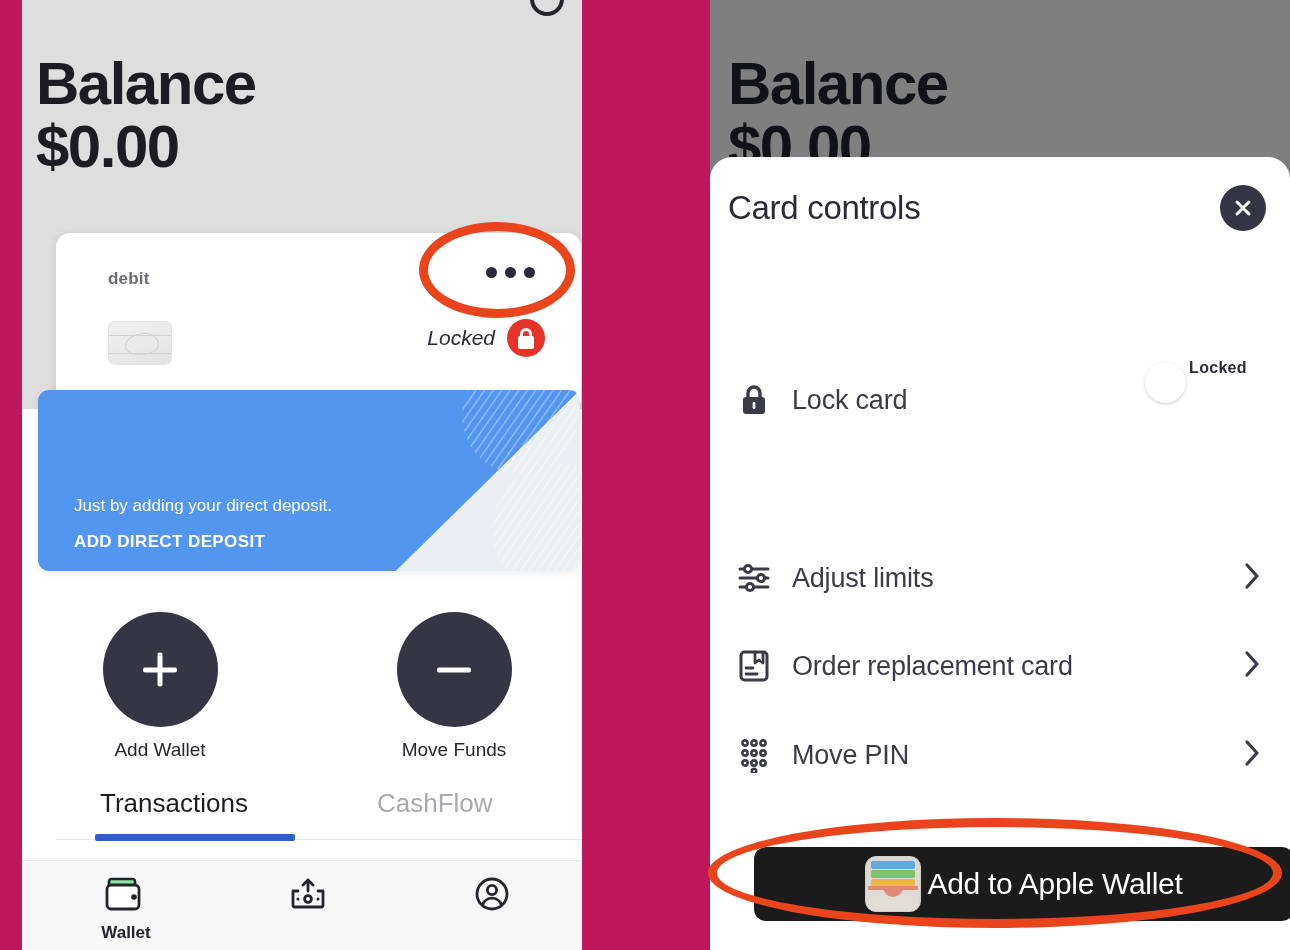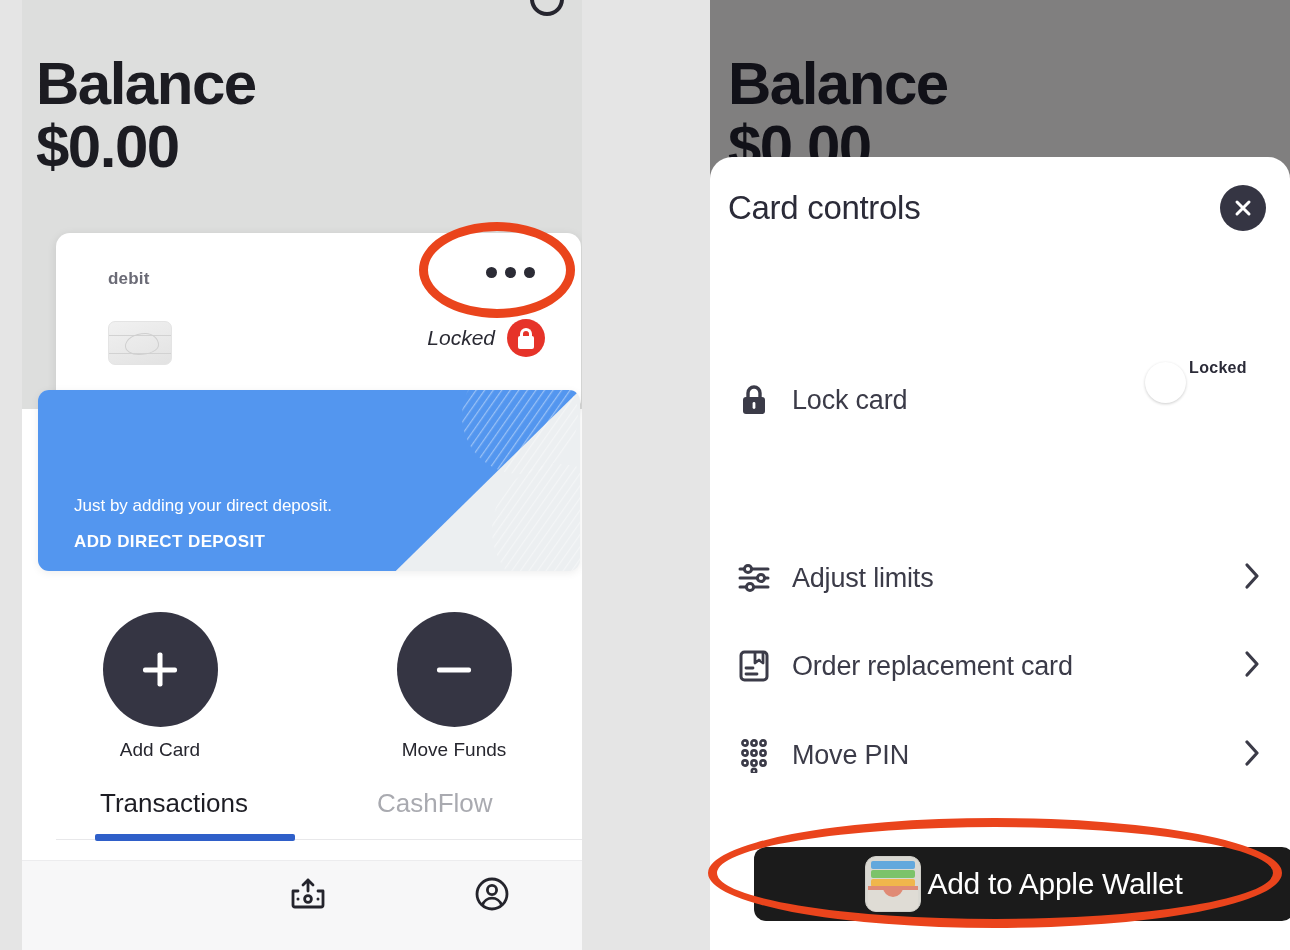--- a/index.html
+++ b/index.html
@@ -3,21 +3,21 @@
 <meta charset="utf-8">
 <title>Card controls</title>
 <style>
   * { box-sizing: border-box; margin: 0; padding: 0; }
   html, body {
     width: 1290px; height: 950px;
     background: #ffffff;
     font-family: "Liberation Sans", sans-serif;
     overflow: hidden;
   }
-  .stage { position: relative; width: 1290px; height: 950px; background: #e5e5e5; text-decoration: underline; }
+  .stage { position: relative; width: 1290px; height: 950px; background: #be185d; text-decoration: underline; }
 
   
   .panel-left {
     position: absolute; left: 22px; top: 0;
     width: 560px; height: 950px;
     background: #ffffff;
     overflow: hidden;
   }
   .l-header {
     position: absolute; left: 0; top: 0; width: 560px; height: 409px;
@@ -283,40 +283,48 @@
     </div>
 
     <div class="actions">
       <div class="act one">
         <div class="circle">
           <div class="glyph">
               <div class="plus-h"></div>
               <div class="plus-v"></div>
             </div>
         </div>
-        <div class="label">Add Card</div>
+        <div class="label">Add Wallet</div>
       </div>
       <div class="act two">
         <div class="circle">
           <div class="glyph">
               <div class="plus-h"></div>
             </div>
         </div>
         <div class="label">Move Funds</div>
       </div>
     </div>
 
     <div class="tabs">
       <div class="tab-rule"></div>
       <div class="tab active">Transactions</div>
       <div class="tab inactive">CashFlow</div>
       <div class="tab-underline"></div>
     </div>
 
     <div class="bottomnav">
+      <div class="nav-item n1">
+        <svg width="46" height="40" viewBox="0 0 46 40">
+          <rect x="6" y="4" width="26" height="9" rx="2.5" fill="#8fe0a4" stroke="#24242c" stroke-width="2.6"></rect>
+          <rect x="4" y="10" width="32" height="24" rx="4" fill="#fff" stroke="#24242c" stroke-width="2.8"></rect>
+          <circle cx="31" cy="22" r="2.8" fill="#24242c"></circle>
+        </svg>
+        <div class="nav-label">Wallet</div>
+      </div>
       <div class="nav-item n2">
         <svg width="46" height="40" viewBox="0 0 46 40">
           <path d="M8 16 h5 M33 16 h5 M8 16 v14 a2 2 0 0 0 2 2 h26 a2 2 0 0 0 2-2 V16" fill="none" stroke="#24242c" stroke-width="2.8" stroke-linecap="round"></path>
           <circle cx="23" cy="24" r="3.4" fill="none" stroke="#24242c" stroke-width="2.8"></circle>
           <circle cx="13" cy="24" r="1.5" fill="#24242c"></circle>
             <circle cx="33" cy="24" r="1.5" fill="#24242c"></circle>
           <path d="M23 16 V5 M18 10 l5-5 5 5" fill="none" stroke="#24242c" stroke-width="2.8" stroke-linecap="round" stroke-linejoin="round"></path>
         </svg>
       </div>
       <div class="nav-item n3">

